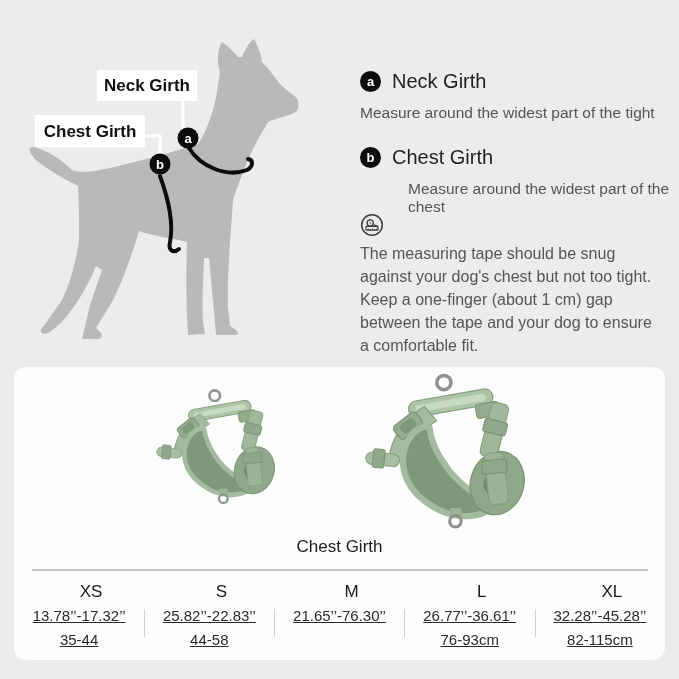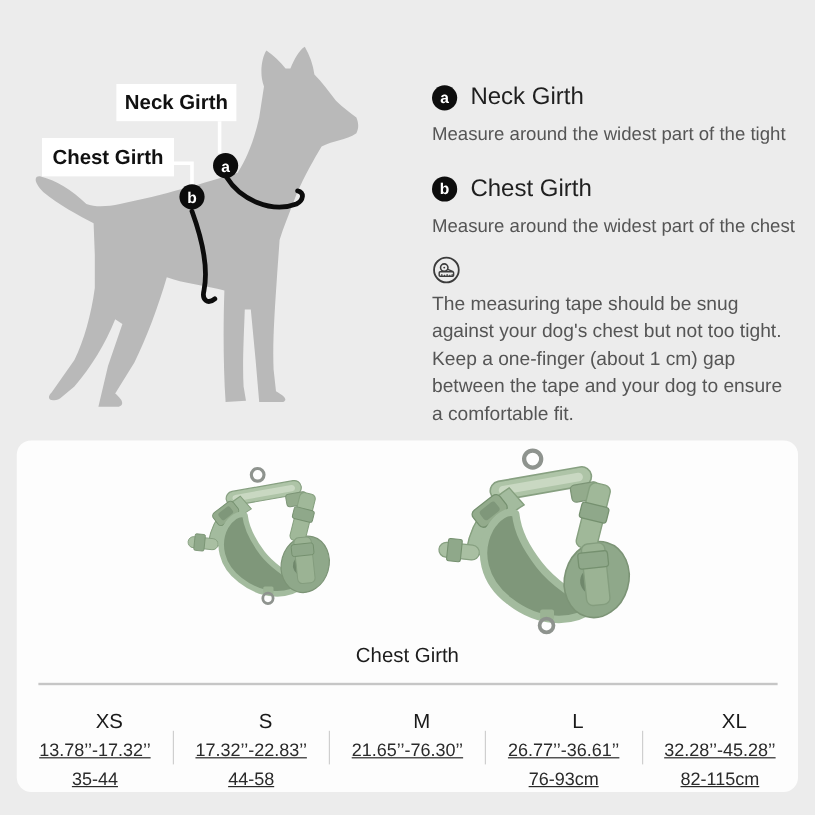--- a/index.html
+++ b/index.html
@@ -19,32 +19,32 @@
   .marker-circle{fill:#0c0c0c;}
   .marker-letter{font-size:13px;font-weight:700;fill:#fff;text-anchor:middle;font-family:"Liberation Sans",sans-serif;}
   
   .info{position:absolute;left:360px;top:0;width:312px;}
   .info-row{position:absolute;left:0;display:flex;align-items:center;gap:11px;}
   .row-a{top:70px;} .row-b{top:146px;}
   .badge{width:21px;height:21px;border-radius:50%;background:#0d0d0d;color:#fff;
     font-size:13px;font-weight:700;display:flex;align-items:center;justify-content:center;flex:0 0 21px;}
   .sec-title{font-size:20px;font-weight:500;color:#1f1f1f;}
   .sec-desc{position:absolute;left:0;font-size:15.5px;color:#555;}
-  .desc-a{top:104px;} .desc-b{top:180px;}
+  .desc-a{top:104px;} .desc-b{top:180px;margin-left:48px;}
   .tip-icon{position:absolute;left:0;top:213px;width:24px;height:24px;}
   .tip-text{position:absolute;left:0;top:242px;font-size:16px;line-height:23px;color:#555;white-space:pre-line;}
   
   .panel{position:absolute;left:14px;top:367px;width:651px;height:293px;background:#fdfdfd;border-radius:12px;}
   .harness-small{position:absolute;left:140px;top:20px;}
   .harness-large{position:absolute;left:348px;top:4px;}
   .panel-label{position:absolute;top:170px;left:0;width:100%;text-align:center;font-size:17px;color:#1c1c1c;}
   .panel-divider{position:absolute;top:202px;left:18px;width:616px;height:2px;background:#c6c6c6;}
   .size-table{position:absolute;top:210px;left:0;right:0;display:flex;}
   .size-col{flex:1;text-align:center;}
-  .size-name{font-size:17px;font-weight:500;color:#1a1a1a;line-height:24px;margin-top:13px;padding-left:24px;}
+  .size-name{font-size:17px;font-weight:500;color:#1a1a1a;line-height:24px;margin-top:3px;padding-left:24px;}
   .size-inches,.size-cm{font-size:15px;color:#2a2a2a;line-height:24px;text-decoration:underline;}
   .col-divider{position:absolute;width:1px;height:28px;top:32px;background:#cfcfcf;}
   .cd1{left:130px;} .cd2{left:260px;} .cd3{left:390px;} .cd4{left:521px;}
 </style>
 </head>
 <body>
 
 <svg width="0" height="0" style="position:absolute" aria-hidden="true">
   <defs>
     <g id="harness-shape">
@@ -175,21 +175,21 @@
   <div class="panel-divider"></div>
 
   <div class="size-table">
     <div class="size-col">
       <div class="size-name">XS</div>
       <div class="size-inches">13.78’’-17.32’’</div>
       <div class="size-cm">35-44</div>
     </div>
     <div class="size-col">
       <div class="size-name">S</div>
-      <div class="size-inches">17.32’’-22.83’’</div>
+      <div class="size-inches">25.82’’-22.83’’</div>
       <div class="size-cm">44-58</div>
     </div>
     <div class="size-col">
       <div class="size-name">M</div>
       <div class="size-inches">21.65’’-76.30’’</div>
     </div>
     <div class="size-col">
       <div class="size-name">L</div>
       <div class="size-inches">26.77’’-36.61’’</div>
       <div class="size-cm">76-93cm</div>

